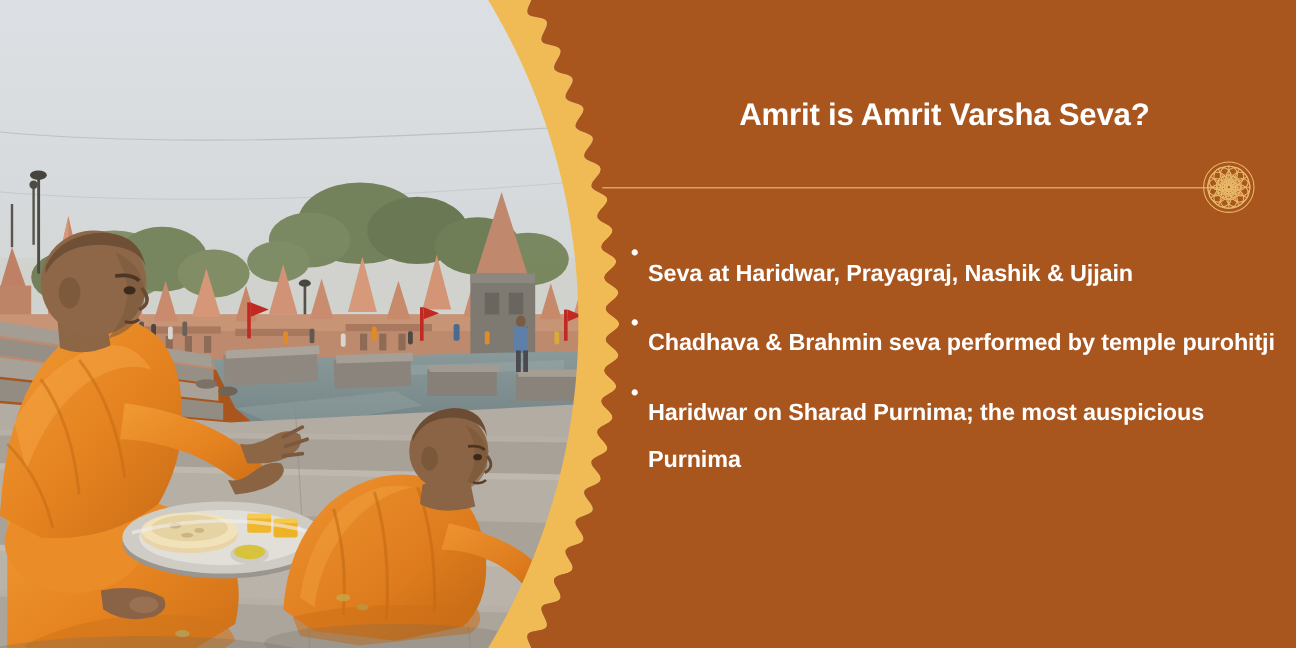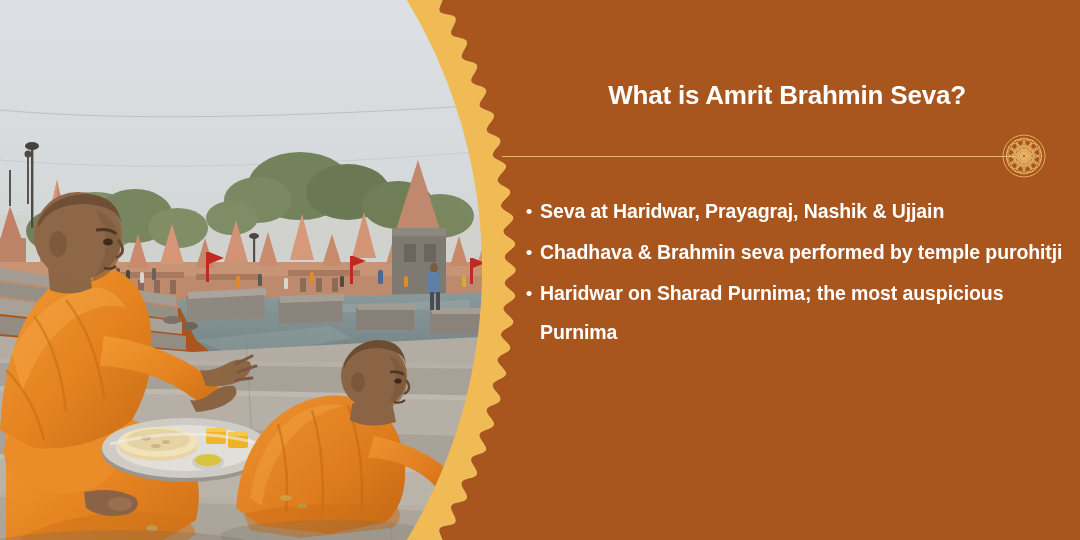--- a/index.html
+++ b/index.html
@@ -79,20 +79,21 @@
     line-height:39px;
     text-align:center;
   }
   .bullet-text {
     flex:1 1 auto;
     color:#FFFFFF;
     font-size:19.5px;
     font-weight:bold;
     line-height:39px;
     letter-spacing:-0.1px;
+    margin-top:17px;
   }
 </style>
 </head>
 <body>
 
 <div id="slide" style="background: rgb(169, 85, 30);">
 
   <div id="photo-panel">
     <svg id="photo-svg" viewBox="0 0 500 540" preserveAspectRatio="xMidYMid slice">
       <defs>
@@ -409,21 +410,21 @@
     <svg id="arc-svg" viewBox="0 0 200 540" preserveAspectRatio="none">
 
       <path id="gold-band" fill="#F0BB55" d="M57.18 -30.00L58.05 -28.75L58.92 -27.50L59.79 -26.25L60.65 -25.00L61.51 -23.74L62.36 -22.48L63.21 -21.22L64.06 -19.96L64.91 -18.69L65.75 -17.42L66.58 -16.15L67.41 -14.87L68.24 -13.60L69.07 -12.32L69.89 -11.04L70.71 -9.75L71.52 -8.47L72.33 -7.18L73.14 -5.89L73.94 -4.60L74.74 -3.30L75.53 -2.00L76.32 -0.70L77.11 0.60L77.89 1.91L78.67 3.21L79.45 4.52L80.22 5.83L80.99 7.15L81.75 8.46L82.52 9.78L83.27 11.10L84.02 12.42L84.77 13.75L85.52 15.08L86.26 16.40L87.00 17.74L87.73 19.07L88.46 20.40L89.19 21.74L89.91 23.08L90.63 24.42L91.34 25.77L92.05 27.11L92.76 28.46L93.46 29.81L94.16 31.16L94.85 32.52L95.54 33.88L96.23 35.23L96.91 36.59L97.59 37.96L98.26 39.32L98.93 40.69L99.60 42.05L100.26 43.42L100.92 44.80L101.58 46.17L102.23 47.55L102.87 48.92L103.52 50.30L104.15 51.69L104.79 53.07L105.42 54.45L106.05 55.84L106.67 57.23L107.29 58.62L107.90 60.01L108.51 61.41L109.12 62.80L109.72 64.20L110.32 65.60L110.91 67.00L111.50 68.40L112.09 69.81L112.67 71.22L113.25 72.62L113.82 74.03L114.39 75.44L114.95 76.86L115.51 78.27L116.07 79.69L116.62 81.11L117.17 82.53L117.72 83.95L118.26 85.37L118.79 86.79L119.33 88.22L119.85 89.65L120.38 91.08L120.90 92.51L121.41 93.94L121.92 95.37L122.43 96.81L122.93 98.24L123.43 99.68L123.93 101.12L124.42 102.56L124.90 104.00L125.39 105.45L125.86 106.89L126.34 108.34L126.81 109.79L127.27 111.24L127.73 112.69L128.19 114.14L128.64 115.59L129.09 117.05L129.53 118.50L129.97 119.96L130.41 121.42L130.84 122.88L131.26 124.34L131.69 125.80L132.11 127.26L132.52 128.73L132.93 130.19L133.33 131.66L133.74 133.13L134.13 134.60L134.53 136.07L134.91 137.54L135.30 139.01L135.68 140.48L136.05 141.96L136.42 143.44L136.79 144.91L137.15 146.39L137.51 147.87L137.87 149.35L138.22 150.83L138.56 152.31L138.90 153.80L139.24 155.28L139.57 156.77L139.90 158.25L140.22 159.74L140.54 161.23L140.86 162.72L141.17 164.21L141.47 165.70L141.78 167.19L142.07 168.68L142.37 170.17L142.65 171.67L142.94 173.16L143.22 174.66L143.50 176.16L143.77 177.65L144.03 179.15L144.30 180.65L144.55 182.15L144.81 183.65L145.06 185.15L145.30 186.65L145.54 188.16L145.78 189.66L146.01 191.16L146.24 192.67L146.46 194.17L146.68 195.68L146.90 197.19L147.11 198.69L147.31 200.20L147.51 201.71L147.71 203.22L147.90 204.73L148.09 206.24L148.28 207.75L148.45 209.26L148.63 210.77L148.80 212.29L148.97 213.80L149.13 215.31L149.28 216.83L149.44 218.34L149.59 219.86L149.73 221.37L149.87 222.89L150.00 224.40L150.14 225.92L150.26 227.43L150.38 228.95L150.50 230.47L150.61 231.99L150.72 233.50L150.83 235.02L150.93 236.54L151.02 238.06L151.11 239.58L151.20 241.10L151.28 242.62L151.36 244.14L151.43 245.66L151.50 247.18L151.57 248.70L151.63 250.22L151.68 251.74L151.73 253.26L151.78 254.78L151.82 256.30L151.86 257.83L151.89 259.35L151.92 260.87L151.94 262.39L151.96 263.91L151.98 265.43L151.99 266.96L152.00 268.48L152.00 270.00L152.00 271.52L151.99 273.04L151.98 274.57L151.96 276.09L151.94 277.61L151.92 279.13L151.89 280.65L151.86 282.17L151.82 283.70L151.78 285.22L151.73 286.74L151.68 288.26L151.63 289.78L151.57 291.30L151.50 292.82L151.43 294.34L151.36 295.86L151.28 297.38L151.20 298.90L151.11 300.42L151.02 301.94L150.93 303.46L150.83 304.98L150.72 306.50L150.61 308.01L150.50 309.53L150.38 311.05L150.26 312.57L150.14 314.08L150.00 315.60L149.87 317.11L149.73 318.63L149.59 320.14L149.44 321.66L149.28 323.17L149.13 324.69L148.97 326.20L148.80 327.71L148.63 329.23L148.45 330.74L148.28 332.25L148.09 333.76L147.90 335.27L147.71 336.78L147.51 338.29L147.31 339.80L147.11 341.31L146.90 342.81L146.68 344.32L146.46 345.83L146.24 347.33L146.01 348.84L145.78 350.34L145.54 351.84L145.30 353.35L145.06 354.85L144.81 356.35L144.55 357.85L144.30 359.35L144.03 360.85L143.77 362.35L143.50 363.84L143.22 365.34L142.94 366.84L142.65 368.33L142.37 369.83L142.07 371.32L141.78 372.81L141.47 374.30L141.17 375.79L140.86 377.28L140.54 378.77L140.22 380.26L139.90 381.75L139.57 383.23L139.24 384.72L138.90 386.20L138.56 387.69L138.22 389.17L137.87 390.65L137.51 392.13L137.15 393.61L136.79 395.09L136.42 396.56L136.05 398.04L135.68 399.52L135.30 400.99L134.91 402.46L134.53 403.93L134.13 405.40L133.74 406.87L133.33 408.34L132.93 409.81L132.52 411.27L132.11 412.74L131.69 414.20L131.26 415.66L130.84 417.12L130.41 418.58L129.97 420.04L129.53 421.50L129.09 422.95L128.64 424.41L128.19 425.86L127.73 427.31L127.27 428.76L126.81 430.21L126.34 431.66L125.86 433.11L125.39 434.55L124.90 436.00L124.42 437.44L123.93 438.88L123.43 440.32L122.93 441.76L122.43 443.19L121.92 444.63L121.41 446.06L120.90 447.49L120.38 448.92L119.85 450.35L119.33 451.78L118.79 453.21L118.26 454.63L117.72 456.05L117.17 457.47L116.62 458.89L116.07 460.31L115.51 461.73L114.95 463.14L114.39 464.56L113.82 465.97L113.25 467.38L112.67 468.78L112.09 470.19L111.50 471.60L110.91 473.00L110.32 474.40L109.72 475.80L109.12 477.20L108.51 478.59L107.90 479.99L107.29 481.38L106.67 482.77L106.05 484.16L105.42 485.55L104.79 486.93L104.15 488.31L103.52 489.70L102.87 491.08L102.23 492.45L101.58 493.83L100.92 495.20L100.26 496.58L99.60 497.95L98.93 499.31L98.26 500.68L97.59 502.04L96.91 503.41L96.23 504.77L95.54 506.12L94.85 507.48L94.16 508.84L93.46 510.19L92.76 511.54L92.05 512.89L91.34 514.23L90.63 515.58L89.91 516.92L89.19 518.26L88.46 519.60L87.73 520.93L87.00 522.26L86.26 523.60L85.52 524.92L84.77 526.25L84.02 527.58L83.27 528.90L82.52 530.22L81.75 531.54L80.99 532.85L80.22 534.17L79.45 535.48L78.67 536.79L77.89 538.09L77.11 539.40L76.32 540.70L75.53 542.00L74.74 543.30L73.94 544.60L73.14 545.89L72.33 547.18L71.52 548.47L70.71 549.75L69.89 551.04L69.07 552.32L68.24 553.60L67.41 554.87L66.58 556.15L65.75 557.42L64.91 558.69L64.06 559.96L63.21 561.22L62.36 562.48L61.51 563.74L60.65 565.00L59.79 566.25L58.92 567.50L58.05 568.75L57.18 570.00L85.01 589.54L85.60 587.98L85.56 585.98L85.03 583.65L84.23 581.15L83.41 578.65L82.82 576.32L82.70 574.32L83.19 572.73L84.36 571.60L86.17 570.89L88.48 570.50L91.09 570.29L93.73 570.09L96.13 569.72L98.08 569.05L99.40 567.97L100.03 566.45L99.99 564.51L99.42 562.25L98.53 559.80L97.57 557.33L96.82 555.00L96.52 552.95L96.83 551.28L97.84 550.03L99.52 549.18L101.74 548.65L104.31 548.30L106.95 547.98L109.39 547.54L111.39 546.82L112.76 545.74L113.42 544.26L113.39 542.38L112.79 540.19L111.82 537.80L110.74 535.37L109.83 533.05L109.34 530.96L109.47 529.23L110.31 527.87L111.85 526.89L113.97 526.21L116.48 525.73L119.11 525.29L121.57 524.76L123.62 524.00L125.05 522.91L125.76 521.45L125.74 519.63L125.11 517.50L124.07 515.19L122.88 512.80L121.82 510.50L121.15 508.41L121.09 506.61L121.75 505.16L123.14 504.06L125.15 503.25L127.58 502.63L130.19 502.07L132.67 501.44L134.76 500.62L136.24 499.52L137.00 498.08L137.00 496.31L136.36 494.26L135.26 492.01L133.96 489.69L132.75 487.42L131.91 485.32L131.66 483.48L132.14 481.96L133.36 480.75L135.24 479.81L137.59 479.05L140.16 478.37L142.65 477.64L144.78 476.76L146.31 475.63L147.12 474.21L147.16 472.48L146.51 470.49L145.36 468.32L143.96 466.06L142.61 463.84L141.60 461.75L141.16 459.89L141.45 458.30L142.50 456.99L144.24 455.93L146.50 455.05L149.01 454.24L151.50 453.42L153.65 452.46L155.24 451.30L156.10 449.88L156.17 448.19L155.53 446.27L154.34 444.17L152.86 441.99L151.38 439.82L150.20 437.76L149.57 435.88L149.66 434.25L150.53 432.85L152.12 431.68L154.27 430.67L156.73 429.75L159.19 428.81L161.37 427.78L163.00 426.57L163.91 425.15L164.03 423.50L163.40 421.63L162.18 419.61L160.63 417.51L159.03 415.40L157.69 413.38L156.87 411.51L156.77 409.84L157.45 408.37L158.88 407.10L160.90 405.98L163.28 404.93L165.72 403.89L167.91 402.77L169.59 401.51L170.55 400.08L170.71 398.45L170.10 396.64L168.87 394.70L167.25 392.68L165.54 390.64L164.04 388.67L163.05 386.82L162.74 385.13L163.23 383.61L164.49 382.25L166.38 381.01L168.68 379.85L171.07 378.70L173.27 377.49L174.97 376.18L175.99 374.72L176.20 373.11L175.61 371.36L174.38 369.49L172.70 367.55L170.89 365.60L169.26 363.69L168.08 361.87L167.58 360.17L167.87 358.61L168.95 357.17L170.70 355.84L172.89 354.56L175.24 353.30L177.42 352.00L179.16 350.63L180.22 349.14L180.48 347.54L179.93 345.83L178.69 344.03L176.98 342.18L175.08 340.31L173.31 338.47L171.96 336.70L171.27 335.01L171.36 333.42L172.25 331.92L173.85 330.50L175.92 329.12L178.20 327.75L180.37 326.36L182.13 324.91L183.23 323.39L183.54 321.79L183.04 320.12L181.81 318.39L180.07 316.62L178.09 314.84L176.20 313.08L174.68 311.37L173.80 309.71L173.69 308.11L174.39 306.56L175.82 305.06L177.77 303.58L179.97 302.11L182.11 300.62L183.88 299.09L185.02 297.53L185.39 295.93L184.92 294.28L183.72 292.61L181.96 290.93L179.92 289.25L177.91 287.58L176.24 285.93L175.16 284.31L174.85 282.71L175.36 281.13L176.62 279.56L178.43 278.00L180.54 276.42L182.64 274.83L184.41 273.23L185.59 271.62L186.00 270.00L185.59 268.38L184.41 266.77L182.64 265.17L180.54 263.58L178.43 262.00L176.62 260.44L175.36 258.87L174.85 257.29L175.16 255.69L176.24 254.07L177.91 252.42L179.92 250.75L181.96 249.07L183.72 247.39L184.92 245.72L185.39 244.07L185.02 242.47L183.88 240.91L182.11 239.38L179.97 237.89L177.77 236.42L175.82 234.94L174.39 233.44L173.69 231.89L173.80 230.29L174.68 228.63L176.20 226.92L178.09 225.16L180.07 223.38L181.81 221.61L183.04 219.88L183.54 218.21L183.23 216.61L182.13 215.09L180.37 213.64L178.20 212.25L175.92 210.88L173.85 209.50L172.25 208.08L171.36 206.58L171.27 204.99L171.96 203.30L173.31 201.53L175.08 199.69L176.98 197.82L178.69 195.97L179.93 194.17L180.48 192.46L180.22 190.86L179.16 189.37L177.42 188.00L175.24 186.70L172.89 185.44L170.70 184.16L168.95 182.83L167.87 181.39L167.58 179.83L168.08 178.13L169.26 176.31L170.89 174.40L172.70 172.45L174.38 170.51L175.61 168.64L176.20 166.89L175.99 165.28L174.97 163.82L173.27 162.51L171.07 161.30L168.68 160.15L166.38 158.99L164.49 157.75L163.23 156.39L162.74 154.87L163.05 153.18L164.04 151.33L165.54 149.36L167.25 147.32L168.87 145.30L170.10 143.36L170.71 141.55L170.55 139.92L169.59 138.49L167.91 137.23L165.72 136.11L163.28 135.07L160.90 134.02L158.88 132.90L157.45 131.63L156.77 130.16L156.87 128.49L157.69 126.62L159.03 124.60L160.63 122.49L162.18 120.39L163.40 118.37L164.03 116.50L163.91 114.85L163.00 113.43L161.37 112.22L159.19 111.19L156.73 110.25L154.27 109.33L152.12 108.32L150.53 107.15L149.66 105.75L149.57 104.12L150.20 102.24L151.38 100.18L152.86 98.01L154.34 95.83L155.53 93.73L156.17 91.81L156.10 90.12L155.24 88.70L153.65 87.54L151.50 86.58L149.01 85.76L146.50 84.95L144.24 84.07L142.50 83.01L141.45 81.70L141.16 80.11L141.60 78.25L142.61 76.16L143.96 73.94L145.36 71.68L146.51 69.51L147.16 67.52L147.12 65.79L146.31 64.37L144.78 63.24L142.65 62.36L140.16 61.63L137.59 60.95L135.24 60.19L133.36 59.25L132.14 58.04L131.66 56.52L131.91 54.68L132.75 52.58L133.96 50.31L135.26 47.99L136.36 45.74L137.00 43.69L137.00 41.92L136.24 40.48L134.76 39.38L132.67 38.56L130.19 37.93L127.58 37.37L125.15 36.75L123.14 35.94L121.75 34.84L121.09 33.39L121.15 31.59L121.82 29.50L122.88 27.20L124.07 24.81L125.11 22.50L125.74 20.37L125.76 18.55L125.05 17.09L123.62 16.00L121.57 15.24L119.11 14.71L116.48 14.27L113.97 13.79L111.85 13.11L110.31 12.13L109.47 10.77L109.34 9.04L109.83 6.95L110.74 4.63L111.82 2.20L112.79 -0.19L113.39 -2.38L113.42 -4.26L112.76 -5.74L111.39 -6.82L109.39 -7.54L106.95 -7.98L104.31 -8.30L101.74 -8.65L99.52 -9.18L97.84 -10.03L96.83 -11.28L96.52 -12.95L96.82 -15.00L97.57 -17.33L98.53 -19.80L99.42 -22.25L99.99 -24.51L100.03 -26.45L99.40 -27.97L98.08 -29.05L96.13 -29.72L93.73 -30.09L91.09 -30.29L88.48 -30.50L86.17 -30.89L84.36 -31.60L83.19 -32.73L82.70 -34.32L82.82 -36.32L83.41 -38.65L84.23 -41.15L85.03 -43.65L85.56 -45.98L85.60 -47.98L85.01 -49.54Z"></path>
 
       <path id="brown-fill" fill="#A9551E" d="M85.01 -49.54L85.60 -47.98L85.56 -45.98L85.03 -43.65L84.23 -41.15L83.41 -38.65L82.82 -36.32L82.70 -34.32L83.19 -32.73L84.36 -31.60L86.17 -30.89L88.48 -30.50L91.09 -30.29L93.73 -30.09L96.13 -29.72L98.08 -29.05L99.40 -27.97L100.03 -26.45L99.99 -24.51L99.42 -22.25L98.53 -19.80L97.57 -17.33L96.82 -15.00L96.52 -12.95L96.83 -11.28L97.84 -10.03L99.52 -9.18L101.74 -8.65L104.31 -8.30L106.95 -7.98L109.39 -7.54L111.39 -6.82L112.76 -5.74L113.42 -4.26L113.39 -2.38L112.79 -0.19L111.82 2.20L110.74 4.63L109.83 6.95L109.34 9.04L109.47 10.77L110.31 12.13L111.85 13.11L113.97 13.79L116.48 14.27L119.11 14.71L121.57 15.24L123.62 16.00L125.05 17.09L125.76 18.55L125.74 20.37L125.11 22.50L124.07 24.81L122.88 27.20L121.82 29.50L121.15 31.59L121.09 33.39L121.75 34.84L123.14 35.94L125.15 36.75L127.58 37.37L130.19 37.93L132.67 38.56L134.76 39.38L136.24 40.48L137.00 41.92L137.00 43.69L136.36 45.74L135.26 47.99L133.96 50.31L132.75 52.58L131.91 54.68L131.66 56.52L132.14 58.04L133.36 59.25L135.24 60.19L137.59 60.95L140.16 61.63L142.65 62.36L144.78 63.24L146.31 64.37L147.12 65.79L147.16 67.52L146.51 69.51L145.36 71.68L143.96 73.94L142.61 76.16L141.60 78.25L141.16 80.11L141.45 81.70L142.50 83.01L144.24 84.07L146.50 84.95L149.01 85.76L151.50 86.58L153.65 87.54L155.24 88.70L156.10 90.12L156.17 91.81L155.53 93.73L154.34 95.83L152.86 98.01L151.38 100.18L150.20 102.24L149.57 104.12L149.66 105.75L150.53 107.15L152.12 108.32L154.27 109.33L156.73 110.25L159.19 111.19L161.37 112.22L163.00 113.43L163.91 114.85L164.03 116.50L163.40 118.37L162.18 120.39L160.63 122.49L159.03 124.60L157.69 126.62L156.87 128.49L156.77 130.16L157.45 131.63L158.88 132.90L160.90 134.02L163.28 135.07L165.72 136.11L167.91 137.23L169.59 138.49L170.55 139.92L170.71 141.55L170.10 143.36L168.87 145.30L167.25 147.32L165.54 149.36L164.04 151.33L163.05 153.18L162.74 154.87L163.23 156.39L164.49 157.75L166.38 158.99L168.68 160.15L171.07 161.30L173.27 162.51L174.97 163.82L175.99 165.28L176.20 166.89L175.61 168.64L174.38 170.51L172.70 172.45L170.89 174.40L169.26 176.31L168.08 178.13L167.58 179.83L167.87 181.39L168.95 182.83L170.70 184.16L172.89 185.44L175.24 186.70L177.42 188.00L179.16 189.37L180.22 190.86L180.48 192.46L179.93 194.17L178.69 195.97L176.98 197.82L175.08 199.69L173.31 201.53L171.96 203.30L171.27 204.99L171.36 206.58L172.25 208.08L173.85 209.50L175.92 210.88L178.20 212.25L180.37 213.64L182.13 215.09L183.23 216.61L183.54 218.21L183.04 219.88L181.81 221.61L180.07 223.38L178.09 225.16L176.20 226.92L174.68 228.63L173.80 230.29L173.69 231.89L174.39 233.44L175.82 234.94L177.77 236.42L179.97 237.89L182.11 239.38L183.88 240.91L185.02 242.47L185.39 244.07L184.92 245.72L183.72 247.39L181.96 249.07L179.92 250.75L177.91 252.42L176.24 254.07L175.16 255.69L174.85 257.29L175.36 258.87L176.62 260.44L178.43 262.00L180.54 263.58L182.64 265.17L184.41 266.77L185.59 268.38L186.00 270.00L185.59 271.62L184.41 273.23L182.64 274.83L180.54 276.42L178.43 278.00L176.62 279.56L175.36 281.13L174.85 282.71L175.16 284.31L176.24 285.93L177.91 287.58L179.92 289.25L181.96 290.93L183.72 292.61L184.92 294.28L185.39 295.93L185.02 297.53L183.88 299.09L182.11 300.62L179.97 302.11L177.77 303.58L175.82 305.06L174.39 306.56L173.69 308.11L173.80 309.71L174.68 311.37L176.20 313.08L178.09 314.84L180.07 316.62L181.81 318.39L183.04 320.12L183.54 321.79L183.23 323.39L182.13 324.91L180.37 326.36L178.20 327.75L175.92 329.12L173.85 330.50L172.25 331.92L171.36 333.42L171.27 335.01L171.96 336.70L173.31 338.47L175.08 340.31L176.98 342.18L178.69 344.03L179.93 345.83L180.48 347.54L180.22 349.14L179.16 350.63L177.42 352.00L175.24 353.30L172.89 354.56L170.70 355.84L168.95 357.17L167.87 358.61L167.58 360.17L168.08 361.87L169.26 363.69L170.89 365.60L172.70 367.55L174.38 369.49L175.61 371.36L176.20 373.11L175.99 374.72L174.97 376.18L173.27 377.49L171.07 378.70L168.68 379.85L166.38 381.01L164.49 382.25L163.23 383.61L162.74 385.13L163.05 386.82L164.04 388.67L165.54 390.64L167.25 392.68L168.87 394.70L170.10 396.64L170.71 398.45L170.55 400.08L169.59 401.51L167.91 402.77L165.72 403.89L163.28 404.93L160.90 405.98L158.88 407.10L157.45 408.37L156.77 409.84L156.87 411.51L157.69 413.38L159.03 415.40L160.63 417.51L162.18 419.61L163.40 421.63L164.03 423.50L163.91 425.15L163.00 426.57L161.37 427.78L159.19 428.81L156.73 429.75L154.27 430.67L152.12 431.68L150.53 432.85L149.66 434.25L149.57 435.88L150.20 437.76L151.38 439.82L152.86 441.99L154.34 444.17L155.53 446.27L156.17 448.19L156.10 449.88L155.24 451.30L153.65 452.46L151.50 453.42L149.01 454.24L146.50 455.05L144.24 455.93L142.50 456.99L141.45 458.30L141.16 459.89L141.60 461.75L142.61 463.84L143.96 466.06L145.36 468.32L146.51 470.49L147.16 472.48L147.12 474.21L146.31 475.63L144.78 476.76L142.65 477.64L140.16 478.37L137.59 479.05L135.24 479.81L133.36 480.75L132.14 481.96L131.66 483.48L131.91 485.32L132.75 487.42L133.96 489.69L135.26 492.01L136.36 494.26L137.00 496.31L137.00 498.08L136.24 499.52L134.76 500.62L132.67 501.44L130.19 502.07L127.58 502.63L125.15 503.25L123.14 504.06L121.75 505.16L121.09 506.61L121.15 508.41L121.82 510.50L122.88 512.80L124.07 515.19L125.11 517.50L125.74 519.63L125.76 521.45L125.05 522.91L123.62 524.00L121.57 524.76L119.11 525.29L116.48 525.73L113.97 526.21L111.85 526.89L110.31 527.87L109.47 529.23L109.34 530.96L109.83 533.05L110.74 535.37L111.82 537.80L112.79 540.19L113.39 542.38L113.42 544.26L112.76 545.74L111.39 546.82L109.39 547.54L106.95 547.98L104.31 548.30L101.74 548.65L99.52 549.18L97.84 550.03L96.83 551.28L96.52 552.95L96.82 555.00L97.57 557.33L98.53 559.80L99.42 562.25L99.99 564.51L100.03 566.45L99.40 567.97L98.08 569.05L96.13 569.72L93.73 570.09L91.09 570.29L88.48 570.50L86.17 570.89L84.36 571.60L83.19 572.73L82.70 574.32L82.82 576.32L83.41 578.65L84.23 581.15L85.03 583.65L85.56 585.98L85.60 587.98L85.01 589.54L200 580L200 -40Z"></path>
     </svg>
   </div>
 
   <div id="content">
 
-    <div id="title" style="color: rgb(255, 255, 255);">What is Amrit Brahmin Seva?</div>
+    <div id="title" style="color: rgb(255, 255, 255);">Amrit is Amrit Varsha Seva?</div>
 
     <div id="divider" style="background: rgb(232, 184, 104);"></div>
 
     <div id="mandala">
       <svg width="48" height="48" viewBox="0 0 48 48">
         <g fill="none" stroke="#E8B868" stroke-width="0.9">
           <circle cx="24" cy="24" r="21"></circle>
           <circle cx="24" cy="24" r="17.5"></circle>
           <circle cx="24" cy="24" r="5.5"></circle>
           <circle cx="24" cy="24" r="2.2"></circle>

